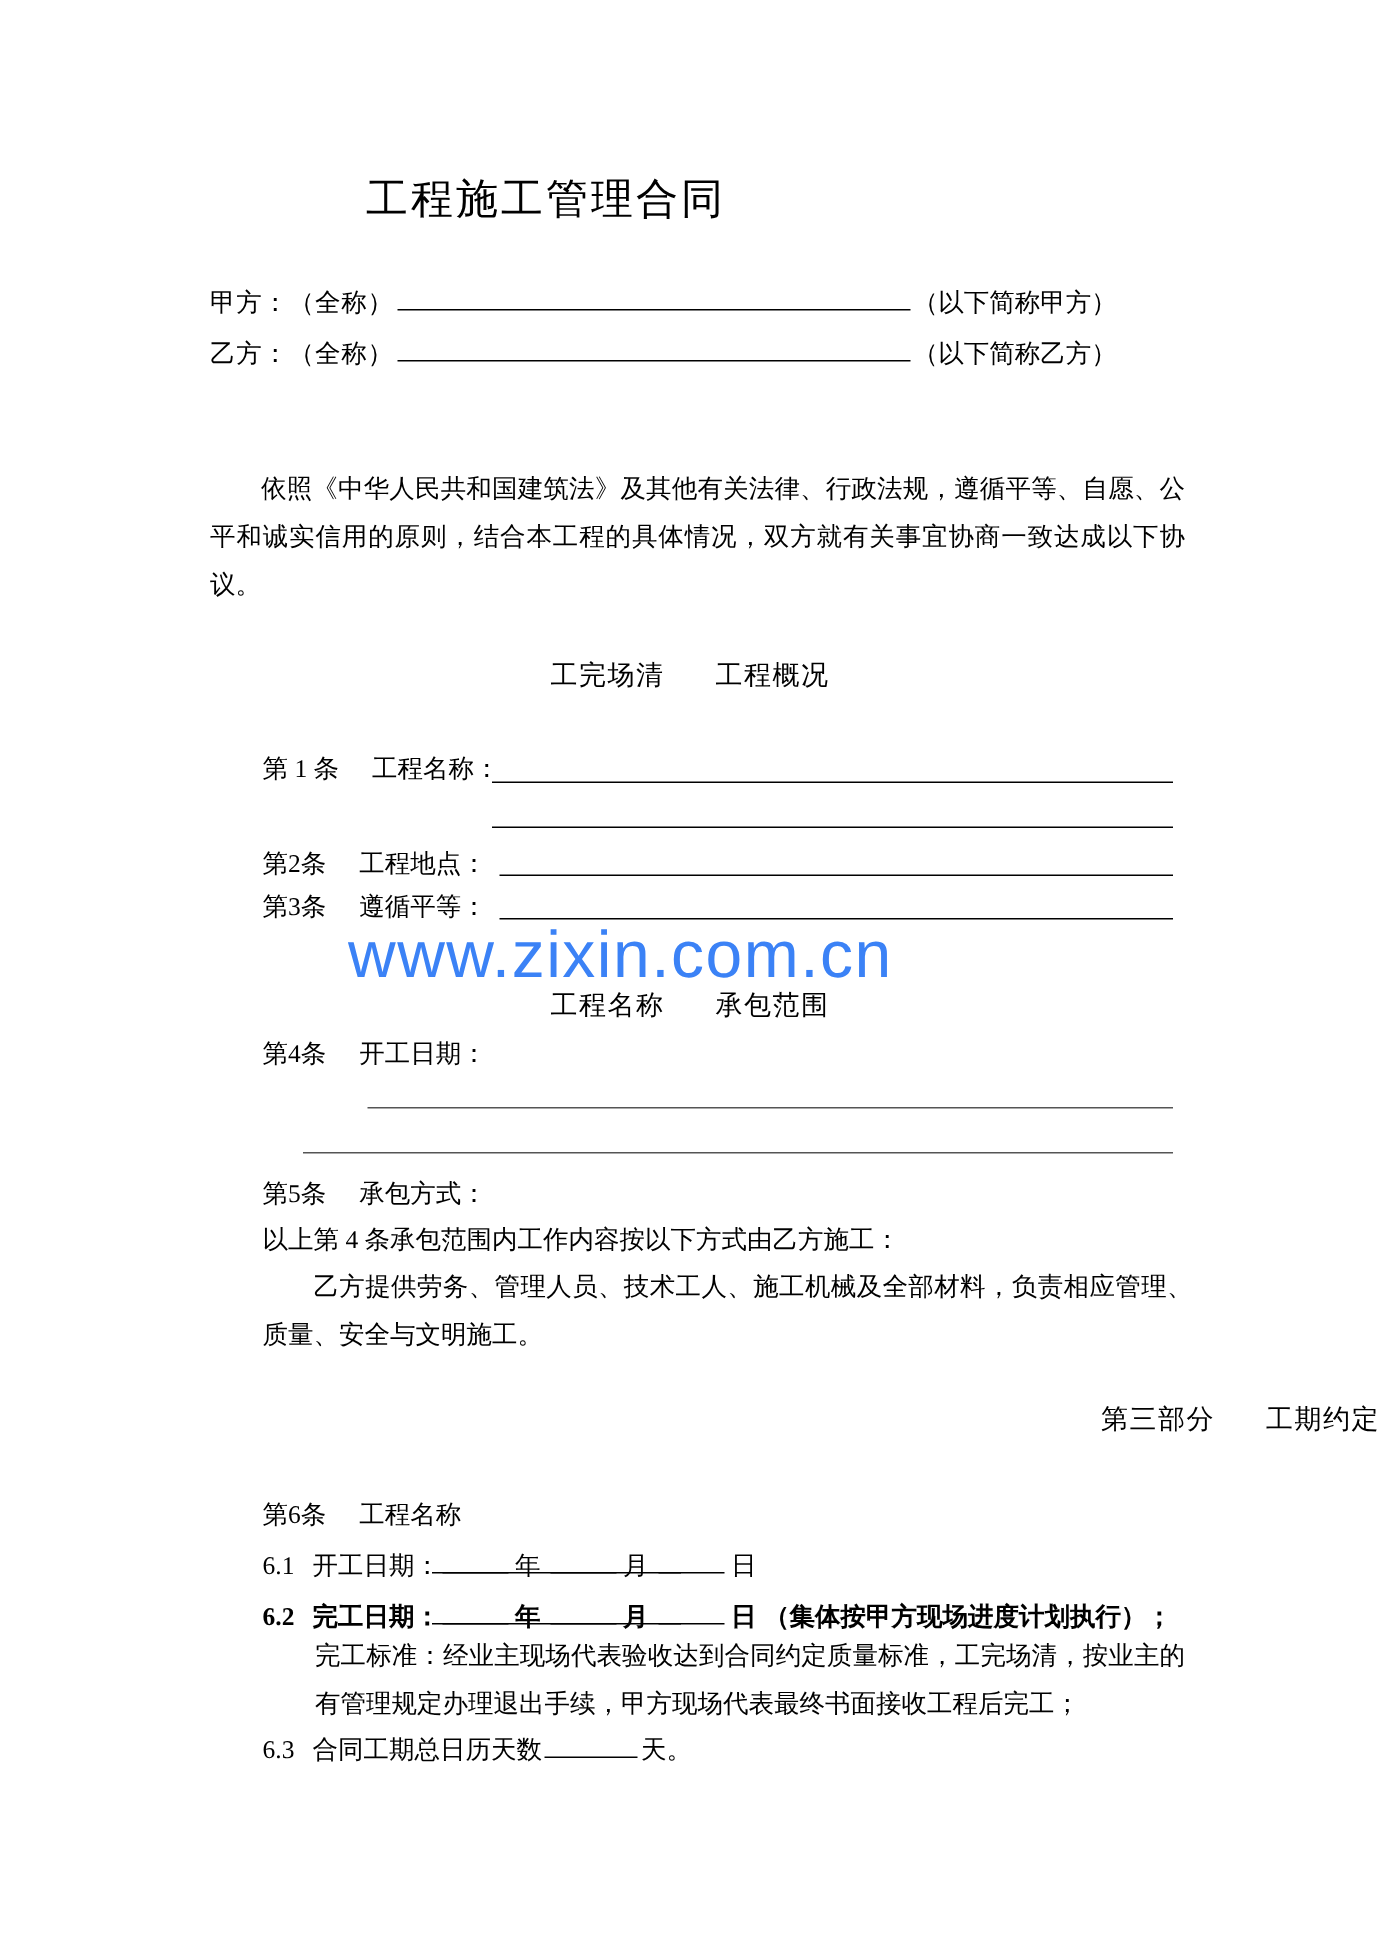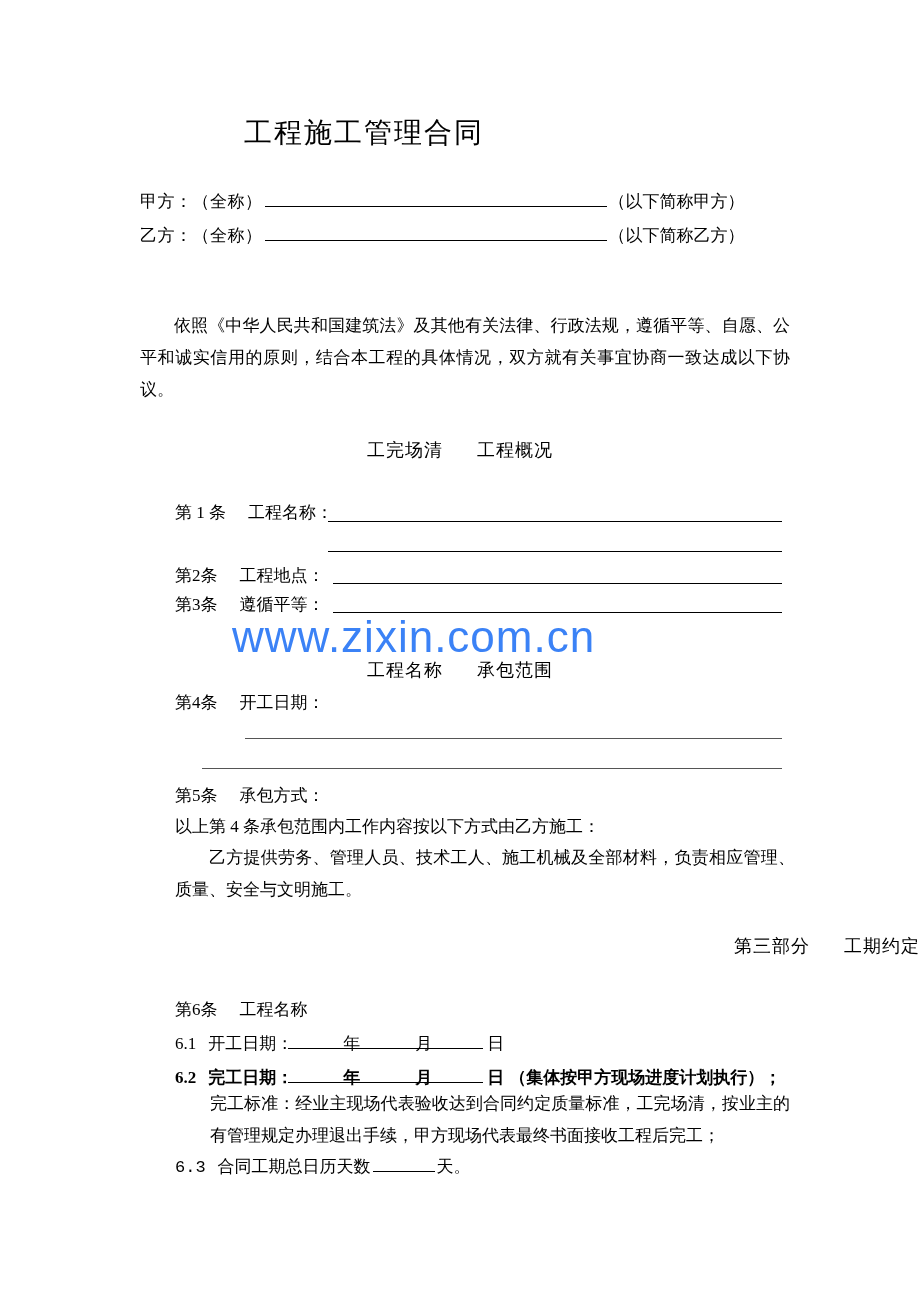--- a/index.html
+++ b/index.html
@@ -178,18 +178,18 @@
 
     <div class="row" style="left:175px; top:1066px;font-weight:bold;">
       <span class="clause-no">6.2</span><span class="sp-sm"></span><span>完工日期：</span><span class="rule-inline" style="width:44px;"></span><span class="rule-inline" style="width:20px; border-bottom:none;">年</span><span class="rule-inline" style="width:44px;"></span><span class="rule-inline" style="width:20px; border-bottom:none;">月</span><span class="rule-inline" style="width:44px;"></span><span class="rule-inline" style="width:20px; border-bottom:none;">日</span><span>（集体按甲方现场进度计划执行）；</span>
     </div>
     <div class="blank-line" style="left:288px; top:1082px; width:166px;"></div>
 
     <div class="para" style="left:210px; top:1088px; width:580px;">
       <span>完工标准：</span><span>经业主现场代表验收达到合同约定质量标准，工完场清，按业主的有管理规定办理退出手续，甲方现场代表最终书面接收工程后完工；</span>
     </div>
 
-    <div class="row" style="left:175px; top:1155px;font-family:Liberation Mono, monospace;">
+    <div class="row" style="left:175px; top:1155px;">
       <span class="clause-no">6.3</span><span class="sp-sm"></span><span>合同工期总日历天数</span><span class="rule-inline" style="width:62px;"></span><span>天。</span>
     </div>
 
   </div>
 </div>
 
 </body></html>

